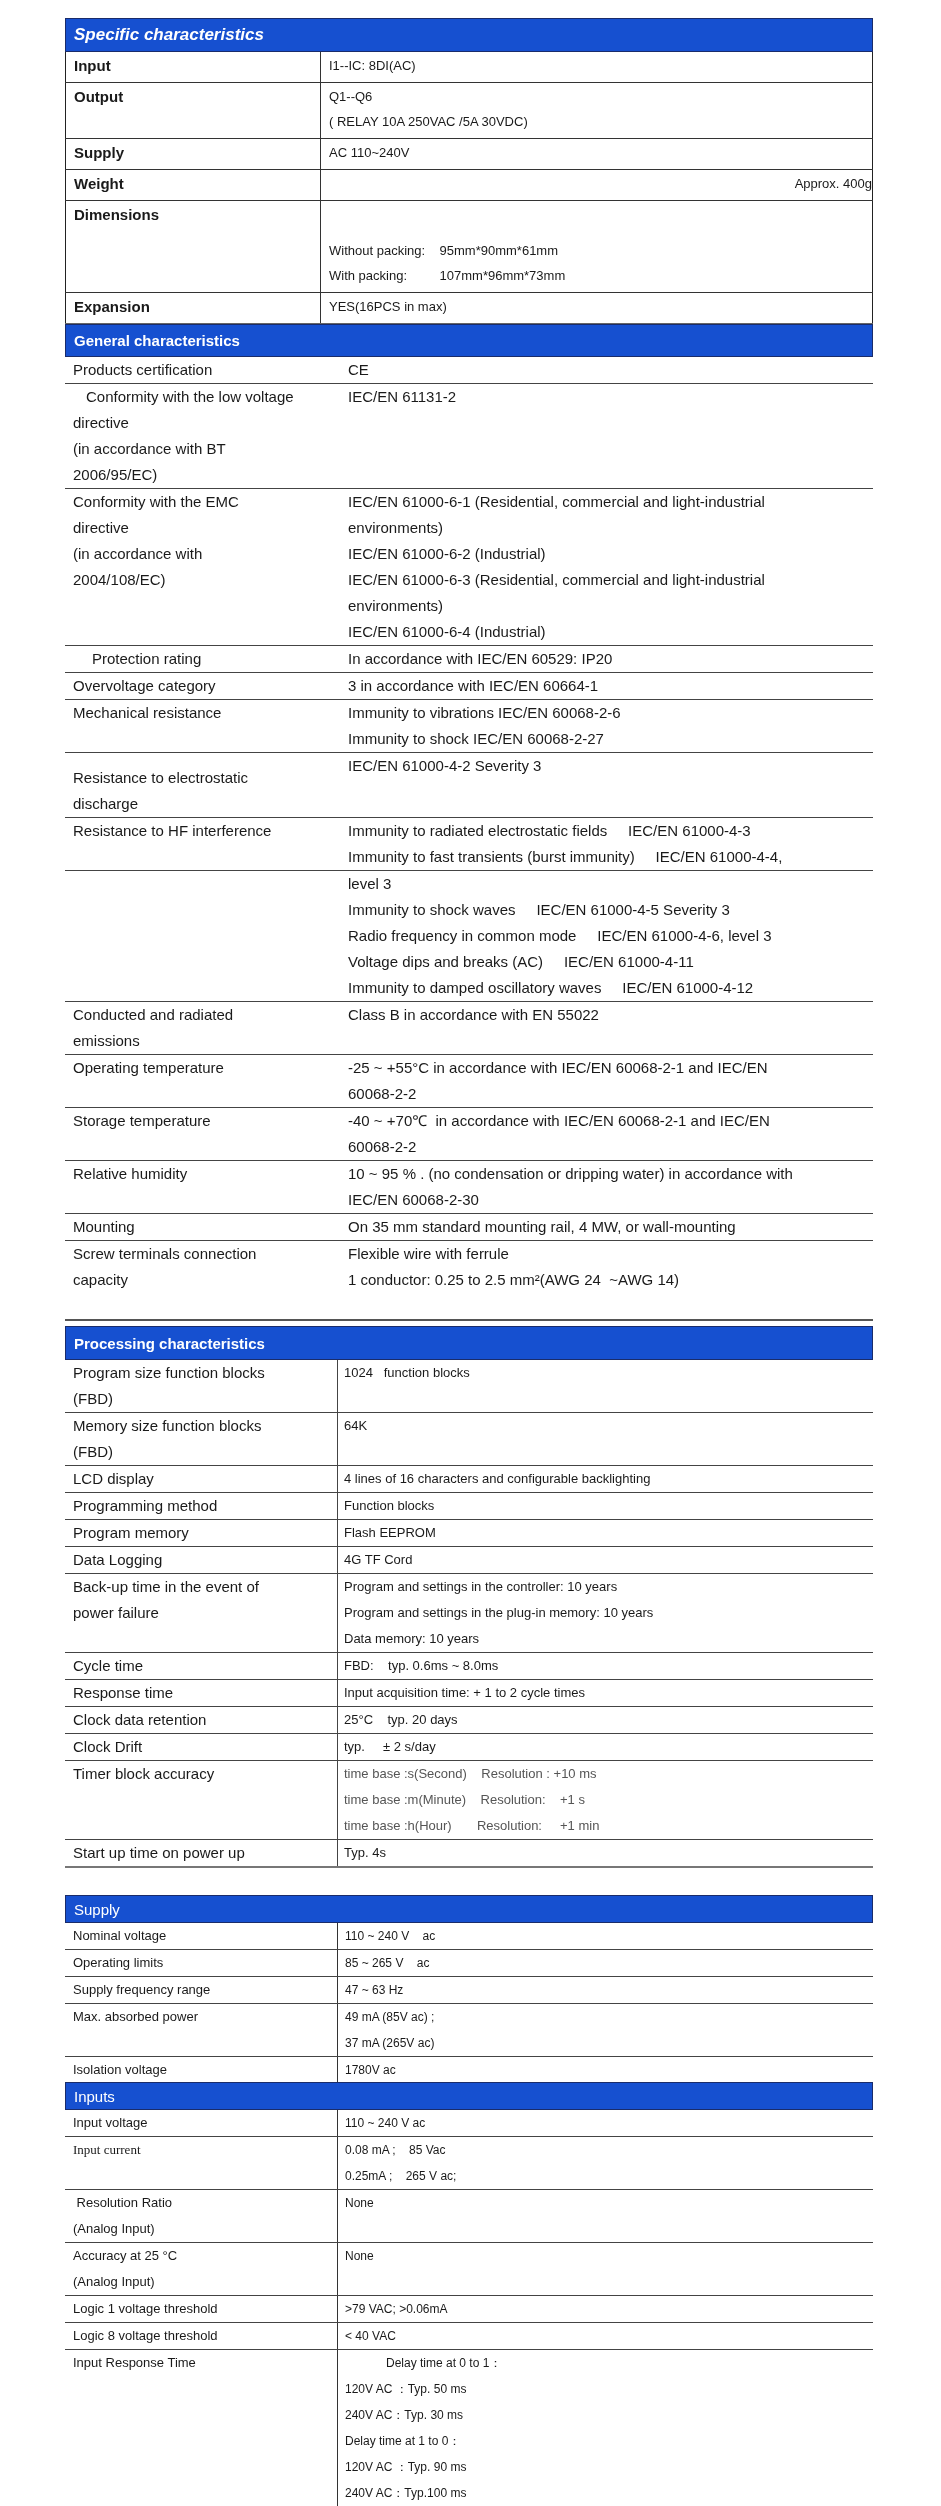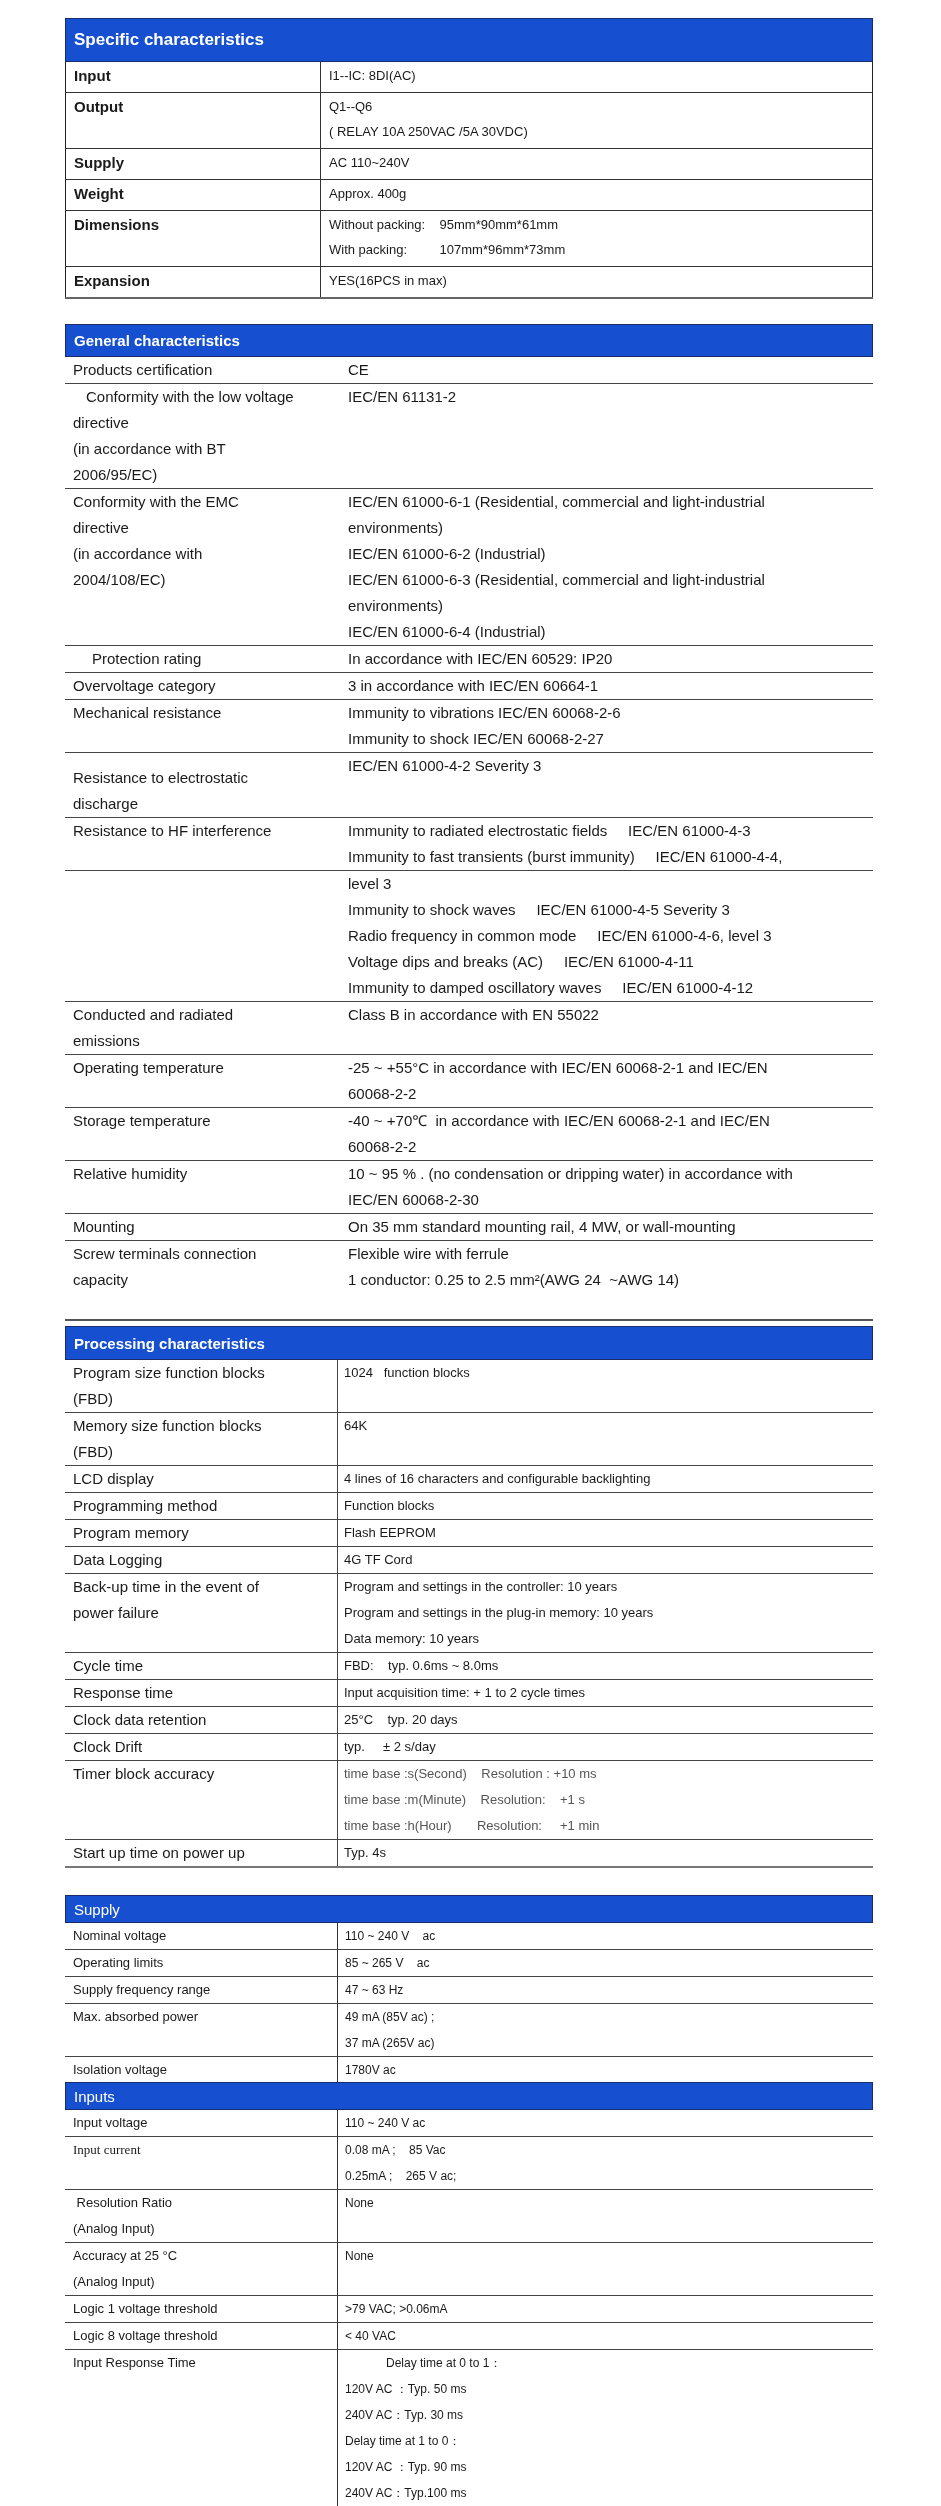--- a/index.html
+++ b/index.html
@@ -6,21 +6,21 @@
   body { width: 941px; height: 2506px; position: relative; overflow: hidden;
          font-family: "Liberation Sans", sans-serif; color: #1a1a1a; }
   .section { position: absolute; left: 65px; width: 808px; }
   .hdr { background: #1650d0; color: #ffffff; border: 1px solid #1a2c6a; box-sizing: border-box;
          padding-left: 8px; display: flex; align-items: center; font-weight: bold; }
   .hdr.plain { font-weight: normal; }
   table { border-collapse: collapse; width: 100%; table-layout: fixed; }
   td { vertical-align: top; padding: 0; }
 
   
-  #specific .hdr { height: 44px; font-size: 17px; }
+  #specific .hdr { height: 34px; font-size: 17px; font-style: italic; }
   #specific table { border-left: 1.5px solid #222; border-right: 1.5px solid #222; }
   #specific td { border-bottom: 1.5px solid #333; font-size: 13px; }
   #specific td.k { width: 246px; font-weight: bold; font-size: 15px; padding: 5px 0 0 8px; border-right: 1px solid #333; }
   #specific td.v { padding: 5px 0 0 8px; }
   #specific td.v div { height: 25px; line-height: 17px; }
   #specific tr.last td { border-bottom: 2px solid #666; }
 
   
   #general .hdr { height: 33px; font-size: 15px; }
   #general td { border-bottom: 1.5px solid #444; font-size: 15px; line-height: 26px; }
@@ -68,27 +68,27 @@
         </tr>
         <tr>
           <td class="k">Supply</td>
           <td class="v">
             <div style="white-space: pre;">AC 110~240V</div>
           </td>
         </tr>
         <tr>
           <td class="k">Weight</td>
           <td class="v">
-            <div style="white-space: pre;">Approx. 400g</div>
+            <div style="white-space: pre; text-align: right;">Approx. 400g</div>
           </td>
         </tr>
         <tr>
           <td class="k">Dimensions</td>
           <td class="v">
-            <div style="white-space: pre;">Without packing:    95mm*90mm*61mm</div>
+            <div style="white-space: pre; margin-top: 36px;">Without packing:    95mm*90mm*61mm</div>
             <div style="white-space: pre;">With packing:         107mm*96mm*73mm</div>
           </td>
         </tr>
         <tr class="last final">
           <td class="k">Expansion</td>
           <td class="v">
             <div style="white-space: pre;">YES(16PCS in max)</div>
           </td>
         </tr>
       </tbody>

